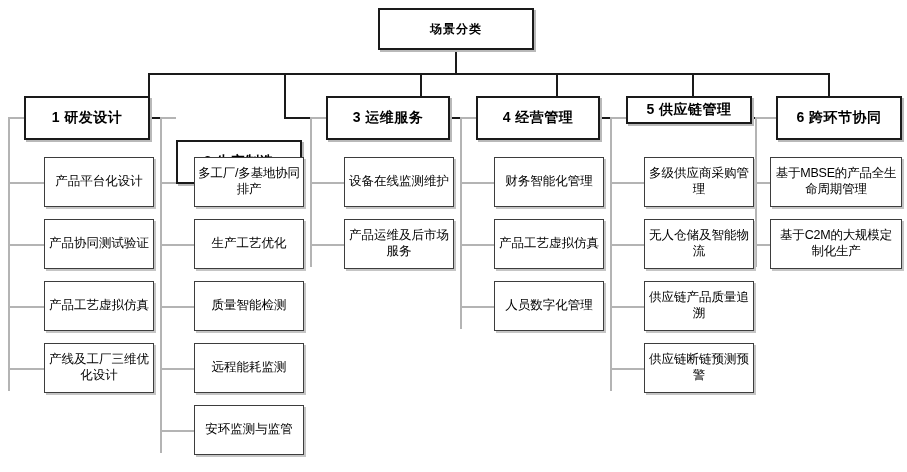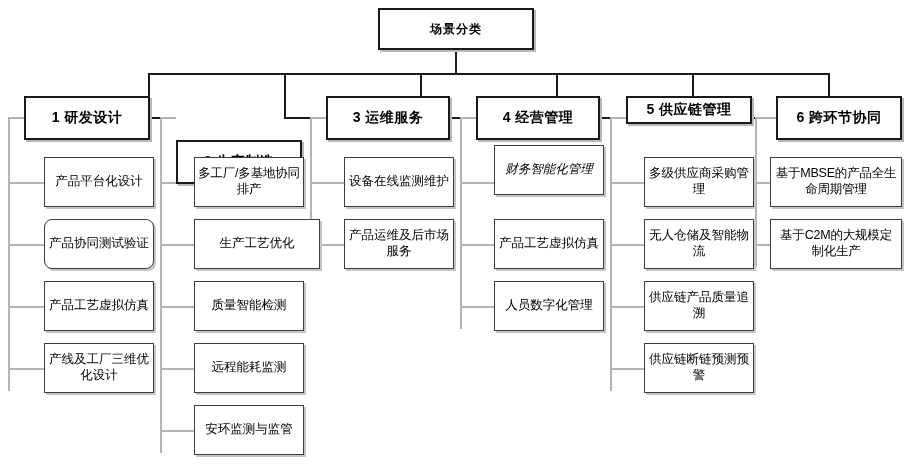--- a/index.html
+++ b/index.html
@@ -102,53 +102,53 @@
   <div class="box cat-box" style="left:776px; top:96px; width:126px; height:44px;">6 跨环节协同</div>
 
   <div class="gconn gconn-h" style="left:8px; top:117px; width:16px;"></div>
   <div class="gconn gconn-v" style="left:8px; top:117px; height:274px;"></div>
   <div class="gconn gconn-h" style="left:8px; top:182px; width:36px;"></div>
   <div class="gconn gconn-h" style="left:8px; top:244px; width:36px;"></div>
   <div class="gconn gconn-h" style="left:8px; top:306px; width:36px;"></div>
   <div class="gconn gconn-h" style="left:8px; top:368px; width:36px;"></div>
 
   <div class="box leaf-box" style="left:44px; top:157px; width:110px; height:50px;">产品平台化设计</div>
-  <div class="box leaf-box" style="left:44px; top:219px; width:110px; height:50px;border-radius:8px;">产品协同测试验证</div>
+  <div class="box leaf-box" style="left:44px; top:219px; width:110px; height:50px;">产品协同测试验证</div>
   <div class="box leaf-box" style="left:44px; top:281px; width:110px; height:50px;">产品工艺虚拟仿真</div>
   <div class="box leaf-box" style="left:44px; top:343px; width:110px; height:50px;">产线及工厂三维优化设计</div>
 
   <div class="gconn gconn-h" style="left:160px; top:117px; width:16px;"></div>
   <div class="gconn gconn-v" style="left:160px; top:117px; height:336px;"></div>
   <div class="gconn gconn-h" style="left:160px; top:182px; width:34px;"></div>
   <div class="gconn gconn-h" style="left:160px; top:244px; width:34px;"></div>
   <div class="gconn gconn-h" style="left:160px; top:306px; width:34px;"></div>
   <div class="gconn gconn-h" style="left:160px; top:368px; width:34px;"></div>
   <div class="gconn gconn-h" style="left:160px; top:430px; width:34px;"></div>
 
   <div class="box leaf-box narrowtext" style="left:194px; top:157px; width:110px; height:50px;">多工厂/多基地协同排产</div>
-  <div class="box leaf-box" style="left:194px; top:219px; width:126px; height:50px;">生产工艺优化</div>
+  <div class="box leaf-box" style="left:194px; top:219px; width:110px; height:50px;">生产工艺优化</div>
   <div class="box leaf-box" style="left:194px; top:281px; width:110px; height:50px;">质量智能检测</div>
   <div class="box leaf-box" style="left:194px; top:343px; width:110px; height:50px;">远程能耗监测</div>
   <div class="box leaf-box" style="left:194px; top:405px; width:110px; height:50px;">安环监测与监管</div>
 
   <div class="gconn gconn-h" style="left:310px; top:117px; width:16px;"></div>
   <div class="gconn gconn-v" style="left:310px; top:117px; height:150px;"></div>
   <div class="gconn gconn-h" style="left:310px; top:182px; width:34px;"></div>
   <div class="gconn gconn-h" style="left:310px; top:244px; width:34px;"></div>
 
   <div class="box leaf-box" style="left:344px; top:157px; width:110px; height:50px;">设备在线监测维护</div>
   <div class="box leaf-box" style="left:344px; top:219px; width:110px; height:50px;">产品运维及后市场服务</div>
 
   <div class="gconn gconn-h" style="left:460px; top:117px; width:16px;"></div>
   <div class="gconn gconn-v" style="left:460px; top:117px; height:212px;"></div>
   <div class="gconn gconn-h" style="left:460px; top:182px; width:34px;"></div>
   <div class="gconn gconn-h" style="left:460px; top:244px; width:34px;"></div>
   <div class="gconn gconn-h" style="left:460px; top:306px; width:34px;"></div>
 
-  <div class="box leaf-box" style="left:494px; top:145px; width:110px; height:50px;font-style:italic;">财务智能化管理</div>
+  <div class="box leaf-box" style="left:494px; top:157px; width:110px; height:50px;">财务智能化管理</div>
   <div class="box leaf-box" style="left:494px; top:219px; width:110px; height:50px;">产品工艺虚拟仿真</div>
   <div class="box leaf-box" style="left:494px; top:281px; width:110px; height:50px;">人员数字化管理</div>
 
   <div class="gconn gconn-h" style="left:610px; top:117px; width:16px;"></div>
   <div class="gconn gconn-v" style="left:610px; top:117px; height:274px;"></div>
   <div class="gconn gconn-h" style="left:610px; top:182px; width:34px;"></div>
   <div class="gconn gconn-h" style="left:610px; top:244px; width:34px;"></div>
   <div class="gconn gconn-h" style="left:610px; top:306px; width:34px;"></div>
   <div class="gconn gconn-h" style="left:610px; top:368px; width:34px;"></div>
 

